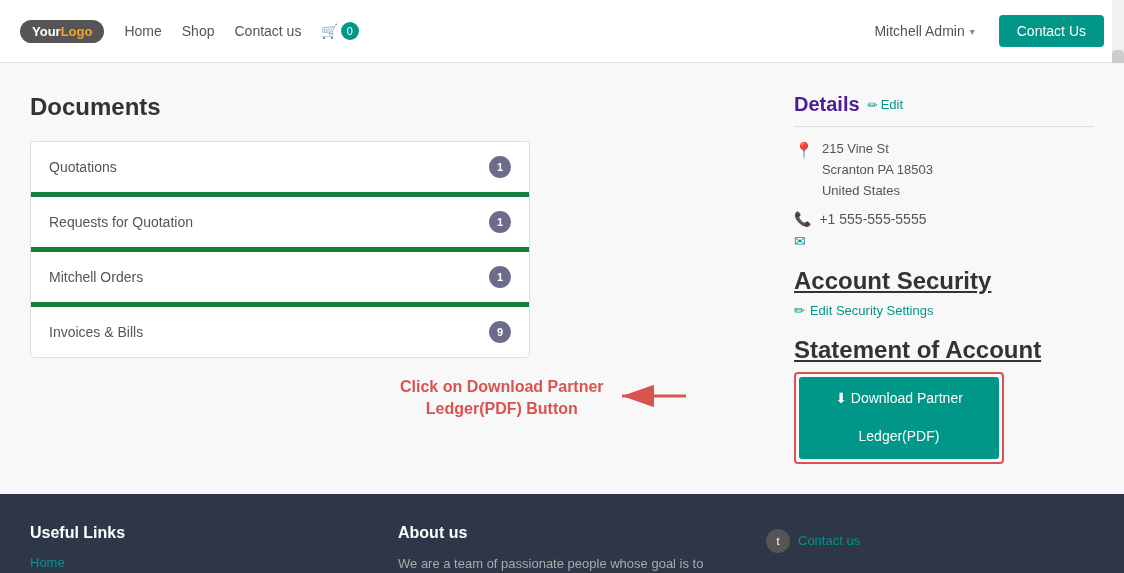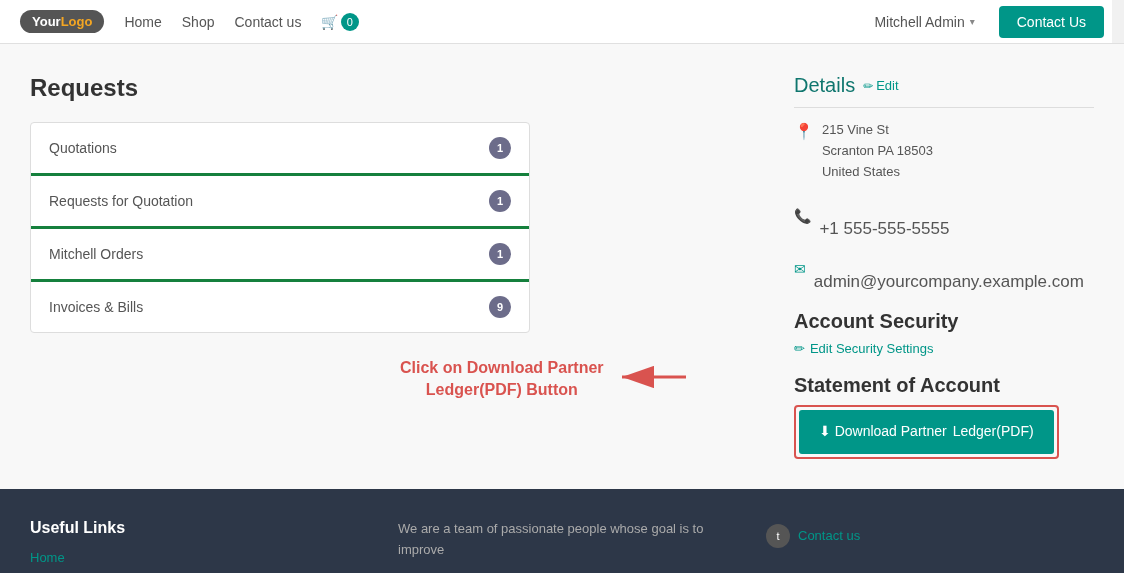--- a/index.html
+++ b/index.html
@@ -3,21 +3,21 @@
   <meta charset="utf-8">
   <style>
     * { box-sizing: border-box; margin: 0; padding: 0; }
     body { font-family: 'Helvetica Neue', Arial, sans-serif; font-size: 14px; color: #333; background: #fff; width: 1124px; }
 
     
     .navbar {
       display: flex;
       align-items: center;
       padding: 0 20px;
-      height: 44px;
+      height: 63px;
       background: #fff;
       border-bottom: 1px solid #e0e0e0;
       position: relative;
     }
     .logo-container {
       display: flex;
       align-items: center;
       margin-right: 20px;
     }
     .logo-box {
@@ -116,21 +116,21 @@
       border: 1px solid #ddd;
       border-radius: 4px;
       overflow: hidden;
       max-width: 500px;
     }
     .doc-item {
       display: flex;
       align-items: center;
       justify-content: space-between;
       padding: 14px 18px;
-      border-bottom: 3px solid #15803d;
+      border-bottom: 5px solid #15803d;
       cursor: pointer;
     }
     .doc-item:last-child { border-bottom: none; }
     .doc-item-label { color: #555; font-size: 14px; }
     .doc-badge {
       background: #6c6c8a;
       color: #fff;
       border-radius: 50%;
       width: 22px;
       height: 22px;
@@ -172,22 +172,22 @@
       flex-shrink: 0;
     }
     .details-header {
       display: flex;
       align-items: center;
       gap: 8px;
       margin-bottom: 10px;
     }
     .details-title {
       font-size: 20px;
-      font-weight: normal;
-      color: #0f766e;
+      font-weight: bold;
+      color: #4c1d95;
       text-align: right;
     }
     .edit-link {
       color: #009688;
       font-size: 13px;
       text-decoration: none;
       display: flex;
       align-items: center;
       gap: 3px;
       cursor: pointer;
@@ -210,28 +210,29 @@
     }
     .address-icon { color: #009688; font-size: 16px; margin-top: 2px; }
     .address-text { color: #555; font-size: 13px; line-height: 1.6; }
     .contact-row {
       display: flex;
       align-items: center;
       gap: 8px;
       margin-bottom: 6px;
     }
     .contact-icon { color: #009688; font-size: 14px; }
-    .contact-value { color: #555; font-size: 17px; margin-top: 27px; }
+    .contact-value { color: #555; font-size: 14px; }
 
     .section-title {
-      font-size: 20px;
+      font-size: 24px;
       font-weight: bold;
       color: #333;
       margin-top: 18px;
       margin-bottom: 8px;
+      text-decoration: underline;
     }
     .security-edit-link {
       display: flex;
       align-items: center;
       gap: 5px;
       color: #009688;
       font-size: 13px;
       cursor: pointer;
       text-decoration: none;
       margin-bottom: 16px;
@@ -249,25 +250,25 @@
     .download-btn {
       background: #009688;
       color: #fff;
       border: none;
       border-radius: 3px;
       padding: 12px 20px;
       font-size: 14px;
       cursor: pointer;
       display: flex;
       align-items: center;
-      gap: 6px;
+      gap: 18px;
       min-width: 200px;
       justify-content: flex-start;
       text-align: center;
-      flex-direction: row;
+      flex-direction: column;
       line-height: 1.4;
     }
 
     
     .page-scrollbar {
       position: absolute;
       right: 0;
       top: 0;
       width: 12px;
       height: 100%;
@@ -360,21 +361,21 @@
       <button class="contact-us-btn">Contact Us</button>
     </div>
     <div class="page-scrollbar">
       <div class="page-scrollbar-thumb"></div>
     </div>
   </nav>
 
   <div class="main-content">
 
     <div class="left-panel">
-      <h1 class="documents-title">Requests</h1>
+      <h1 class="documents-title">Documents</h1>
       <div class="doc-list">
 
         <div class="doc-item">
           <span class="doc-item-label">Quotations</span>
           <div class="doc-badge">1</div>
         </div>
 
 
         <div class="doc-item">
           <span class="doc-item-label">Requests for Quotation</span>
@@ -432,21 +433,20 @@
         </div>
       </div>
 
       <div class="contact-row">
         <span class="contact-icon">📞</span>
         <span class="contact-value">+1 555-555-5555</span>
       </div>
 
       <div class="contact-row">
         <span class="contact-icon">✉</span>
-        <span class="contact-value">admin@yourcompany.example.com</span>
       </div>
 
       <h3 class="section-title">Account Security</h3>
       <a class="security-edit-link">
         <span>✏</span>
         <span>Edit Security Settings</span>
       </a>
 
       <div class="statement-section">
         <h3 class="section-title">Statement of Account</h3>
@@ -460,20 +460,21 @@
 
     </div>
   </div>
 
   <footer class="footer">
     <div class="footer-col">
       <div class="footer-title">Useful Links</div>
       <a class="footer-link">Home</a>
     </div>
     <div class="footer-col">
+      <div class="footer-title">About us</div>
       <div class="footer-text">We are a team of passionate people whose goal is to improve</div>
     </div>
     <div class="connect-col">
       <div class="social-row">
         <div class="social-icon">t</div>
         <a class="footer-link">Contact us</a>
       </div>
     </div>
   </footer>
 

